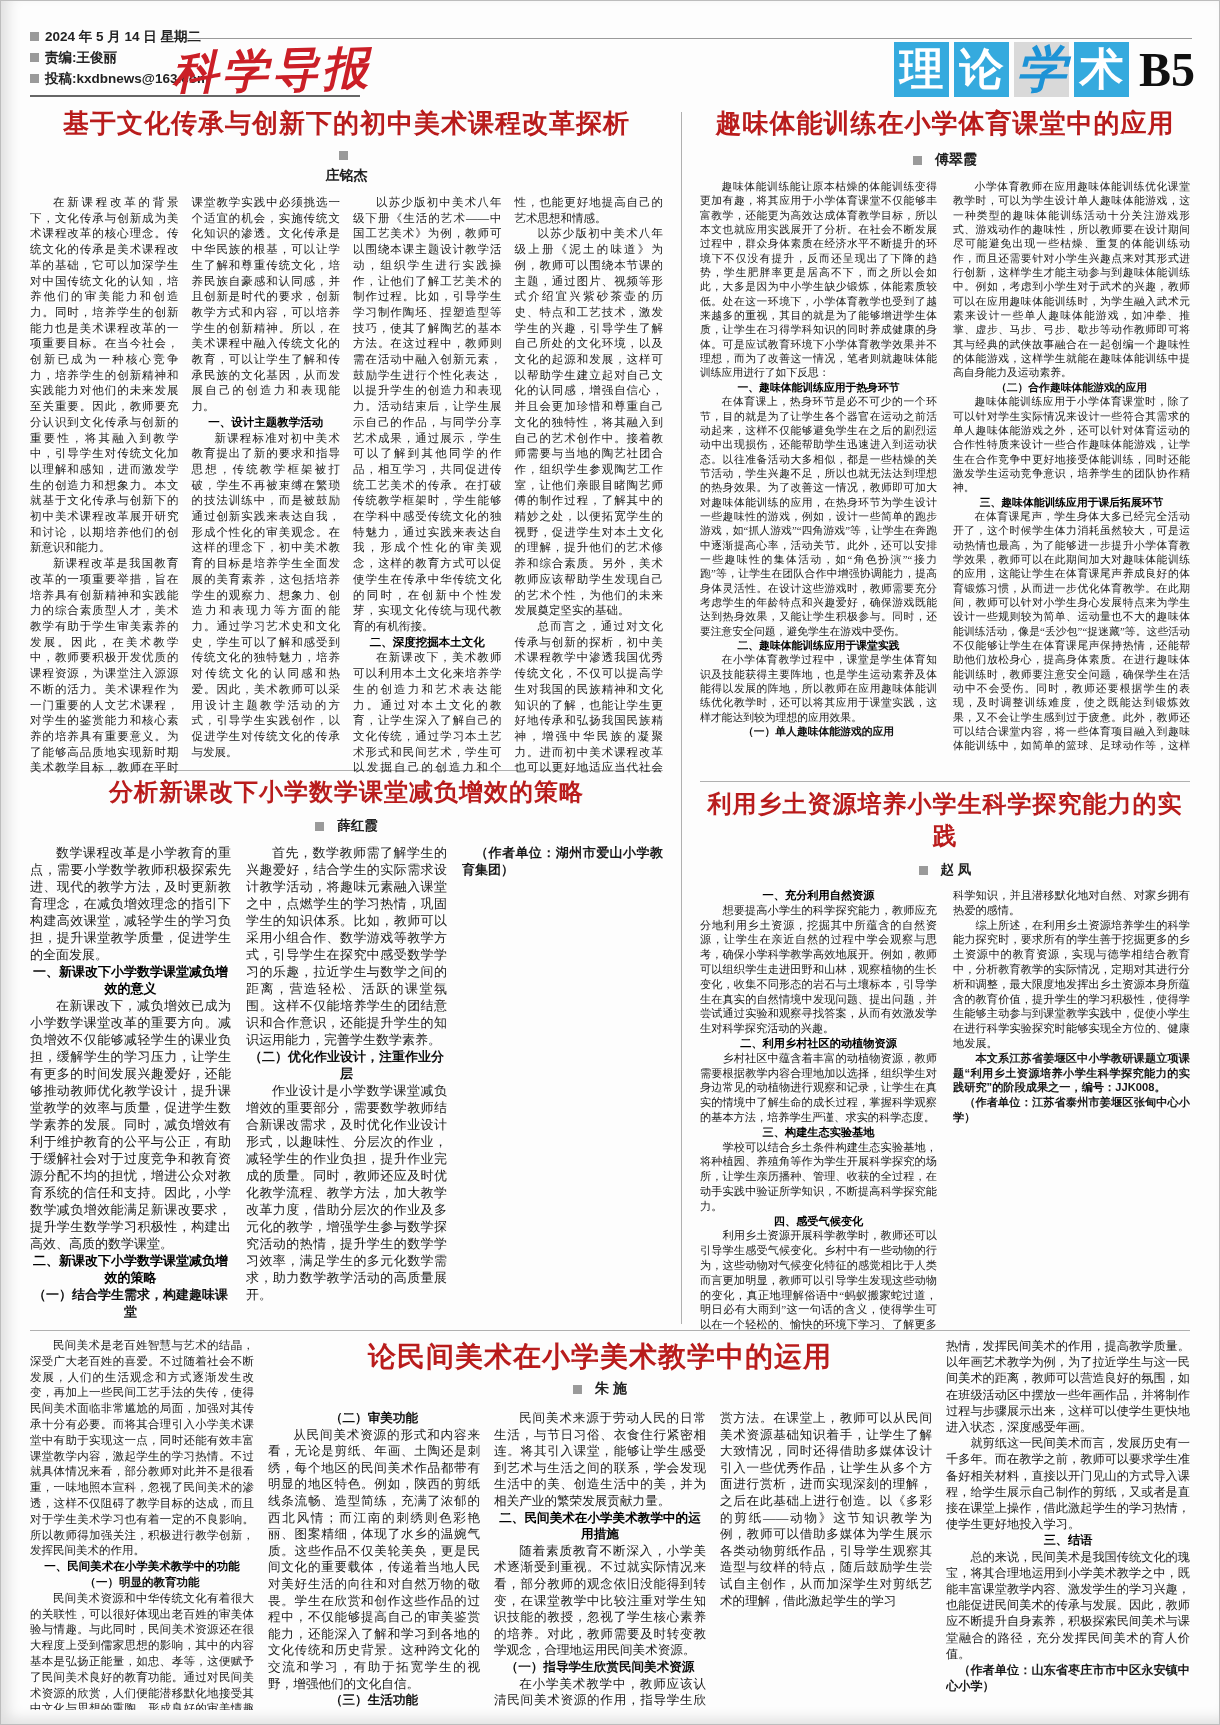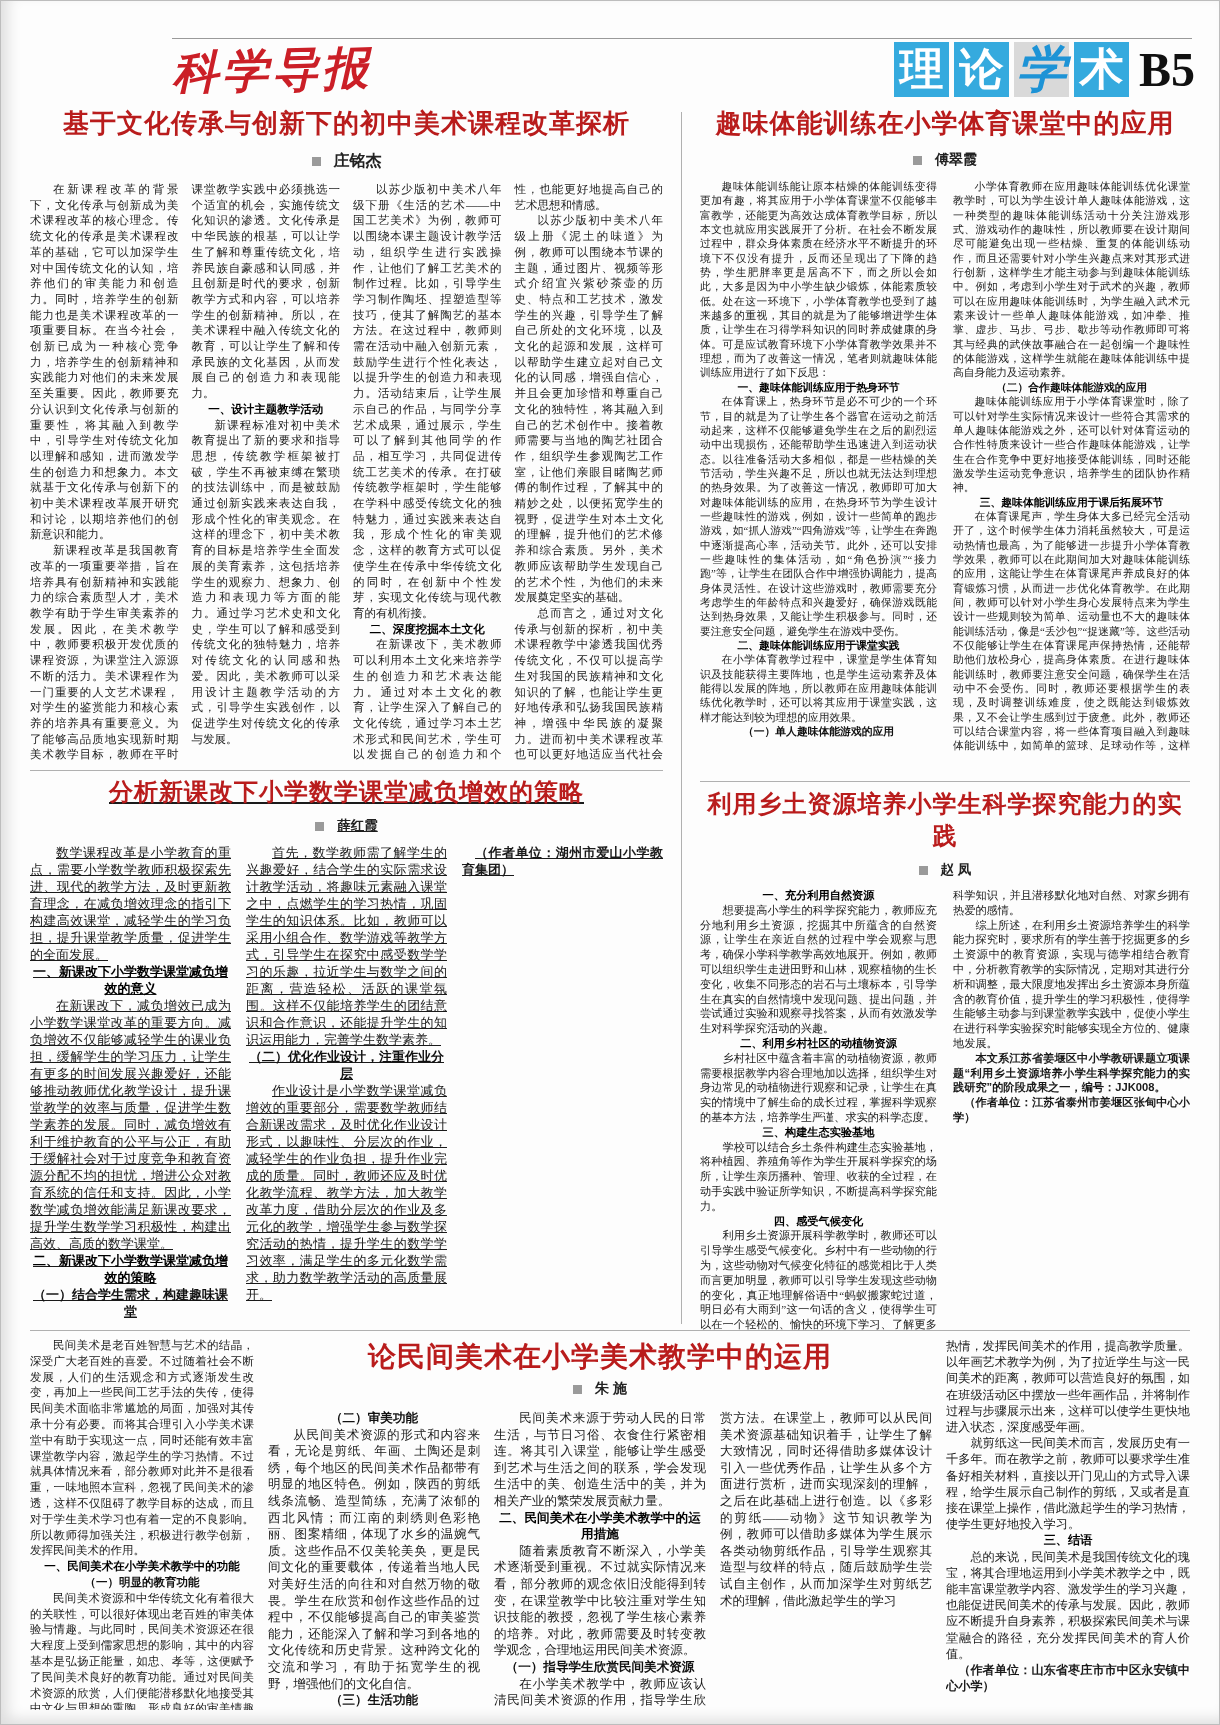--- a/index.html
+++ b/index.html
@@ -35,29 +35,29 @@
   .blk{margin:0;}
   .blk.p{text-indent:2em;}
   .blk.pc{text-indent:0;}
   .blk.h1{font-family:"Liberation Sans",sans-serif;font-weight:bold;text-align:center;text-indent:0;color:#000;}
   .blk.h2{font-weight:bold;text-align:center;text-indent:0;color:#111;}
   .blk.attr{font-family:"Liberation Sans",sans-serif;font-weight:bold;text-indent:1em;}
   .blk.note{font-family:"Liberation Sans",sans-serif;font-weight:bold;text-indent:2em;}
   
   .a1{left:30px;top:106px;width:633px;height:660px;}
   .a1 .art-title{font-size:26px;}
-  .a1 .art-author{font-size:16px;margin:10px 0 10px;}
+  .a1 .art-author{font-size:14px;margin:10px 0 10px;flex-direction:column;}
   .a1 .art-body{column-count:4;column-gap:13px;height:582px;font-size:11.5px;line-height:15.7px;}
   
   .a2{left:700px;top:106px;width:490px;height:662px;}
   .a2 .art-title{font-size:26px;}
   .a2 .art-author{font-size:14px;margin:10px 0 10px;}
   .a2 .art-body{column-count:2;column-gap:16px;height:584px;font-size:10.8px;line-height:14.35px;}
   
-  .a3{left:30px;top:776px;width:633px;height:548px;text-decoration:underline;}
+  .a3{left:30px;top:776px;width:633px;height:548px;}
   .a3 .art-title{font-size:24px;}
   .a3 .art-author{font-size:13.5px;margin:9px 0 9px;}
   .a3 .art-body{column-count:3;column-gap:15px;height:482px;font-size:13px;line-height:17px;}
   
   .a4{left:700px;top:788px;width:490px;height:537px;}
   .a4 .art-title{font-size:24px;}
   .a4 .art-author{font-size:13.5px;margin:9px 0 9px;}
   .a4 .art-body{column-count:2;column-gap:16px;height:460px;font-size:11.2px;line-height:14.8px;}
   
   .a5{left:30px;top:1338px;width:1160px;height:372px;display:flex;gap:14px;}
@@ -69,20 +69,34 @@
   .a5 .art-author{font-size:14px;margin:4px 0 12px;}
   .a5 .mid-body{column-count:3;column-gap:14px;flex:1;overflow:hidden;column-fill:auto;
                 text-align:justify;word-break:break-all;font-size:12.6px;line-height:16.6px;}
 </style>
 </head>
 <body>
 
 <div class="page">
 
   <div class="hdr-rule"></div>
+  <div class="hdr-left">
+    <div class="hdr-line">
+      <span class="sq"></span>
+      <span>2024 年 5 月 14 日  星期二</span>
+    </div>
+    <div class="hdr-line">
+      <span class="sq"></span>
+      <span>责编:王俊丽</span>
+    </div>
+    <div class="hdr-line">
+      <span class="sq"></span>
+      <span>投稿:kxdbnews@163.com</span>
+    </div>
+  </div>
   <div class="masthead">科学导报</div>
   <div class="section-wrap">
     <span class="blk-ch blk-blue">理</span>
     <span class="blk-ch blk-blue">论</span>
     <span class="blk-ch blk-gray">学</span>
     <span class="blk-ch blk-blue">术</span>
     <span class="pageno">B5</span>
   </div>
 
   <div class="vline" style="left:681px;top:112px;height:1212px;"></div>

